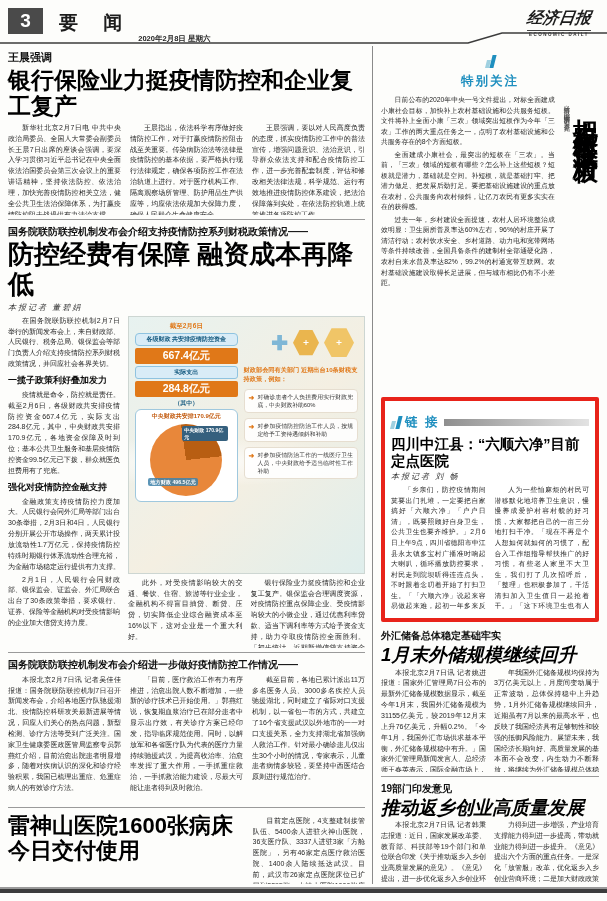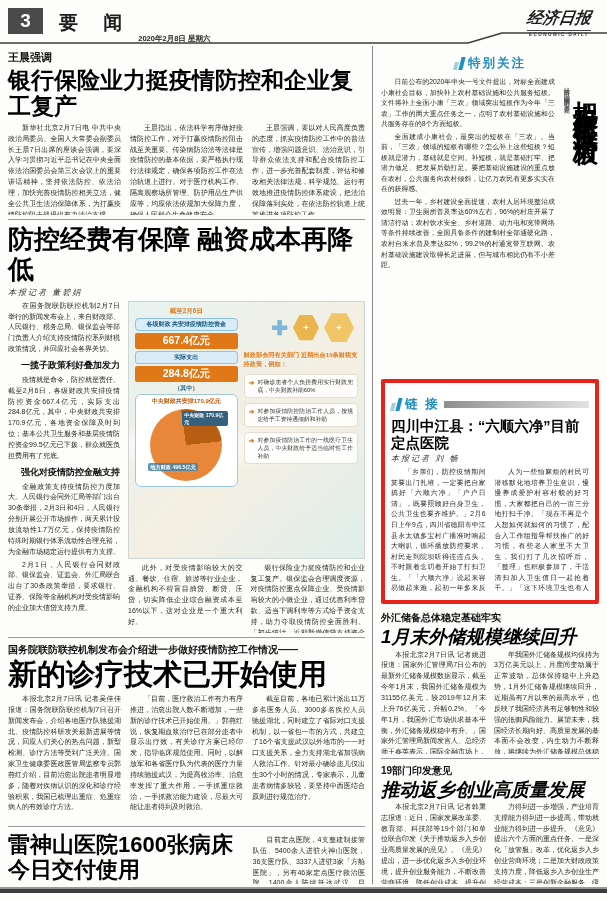--- a/index.html
+++ b/index.html
@@ -24,21 +24,21 @@
   .right { flex:1; border-left:1px solid #8a8a8a; padding:0 8px 0 8px; }
   .hr { border-top:1px solid #9a9a9a; margin:4px 0 5px; }
   
   p.body { font-size:7px; line-height:1.55; text-align:justify; text-indent:2em; color:#262626; margin-bottom:2px; }
   .cols { display:flex; gap:9px; }
   .col { flex:1; overflow:hidden; }
   .kicker { font-weight:bold; font-size:10px; color:#111; margin:2px 0 1px; }
   .kicker-sm { font-weight:bold; font-size:11px; color:#111; margin:2px 0 2px; }
   .hl { font-weight:900; color:#000; line-height:1.15; }
   .byline { font-size:8px; font-style:italic; letter-spacing:2px; color:#333; margin:2px 0 3px; }
-  .subhead { font-size:9px; font-weight:bold; text-align:right; margin:4px 0 3px; color:#0e0e0e; }
+  .subhead { font-size:9px; font-weight:bold; text-align:left; margin:4px 0 3px; color:#0e0e0e; }
   
   .a-cols { height:92px; margin-top:3px; }
   
   .b-row { display:flex; gap:8px; }
   .b-left { width:112px; height:332px; overflow:hidden; }
   .b-right { flex:1; }
   .b-bottom { display:flex; gap:8px; height:70px; overflow:hidden; margin-top:4px; }
   
   .info { background:linear-gradient(135deg,#e7f2f0 0%,#f4efe2 55%,#dfeeec 100%);
           border:1px solid #cdd6d2; padding:5px 6px; display:flex; gap:6px; height:258px; position:relative; overflow:hidden; }
@@ -72,21 +72,21 @@
               font-size:5.8px; color:#333; margin-top:5px; display:flex; gap:3px; line-height:1.4; text-align:justify; }
   .i-arrow { color:#e07818; font-weight:900; font-size:7px; flex:none; }
   
   .c-cols { height:128px; margin-top:3px; }
   
   .d-row { display:flex; gap:9px; }
   .d-left { width:66%; }
   .d-right { flex:1; overflow:hidden; height:108px; padding-top:3px; }
   
   .badge-row { display:flex; align-items:center; gap:5px; margin:9px 0 5px; }
-  .badge-row.center { justify-content:center; }
+  .badge-row.center { justify-content:flex-end;flex-direction:column; }
   .badge-text { color:#1f8fbf; font-weight:900; font-size:12.5px; letter-spacing:2px; }
   .flag-icon { display:inline-flex; align-items:flex-end; gap:2px; height:13px; }
   .flag-icon i { display:block; width:3.5px; background:#1f8fbf; transform:skewX(-14deg); }
   .flag-icon i:first-child { height:8px; background:#9fd0e0; }
   .flag-icon i:last-child { height:13px; }
   .gbar { flex:1; height:7px; background:linear-gradient(to right,#8f8f8f,#e3e3e3); }
   .sp-row { display:flex; height:296px; overflow:hidden; }
   .sp-text { flex:1; overflow:hidden; padding-right:5px; }
   .vbyline { writing-mode:vertical-rl; font-size:6.2px; color:#444; letter-spacing:1px; padding:6px 2px 0 2px; }
   .vheadline { writing-mode:vertical-rl; font-size:25px; font-weight:900; line-height:1.05; letter-spacing:4px;
@@ -134,20 +134,21 @@
           </div>
         <div class="col">
             <p class="body">王晨强调，要以对人民高度负责的态度，抓实疫情防控工作中的普法宣传，增强问题意识、法治意识，引导群众依法支持和配合疫情防控工作，进一步完善配套制度，评估和修改相关法律法规，科学规范、运行有效地推进疫情防控体系建设，把法治保障落到实处，在依法防控轨道上统筹推进各项防控工作。</p>
           </div>
       </div>
     </div>
 
     <div class="hr"></div>
 
     <div>
+      <div class="kicker">国务院联防联控机制发布会介绍支持疫情防控系列财税政策情况——</div>
       <div class="hl" style="font-size:26px;">防控经费有保障 融资成本再降低</div>
       <div class="byline">本报记者 董碧娟</div>
       <div class="b-row">
         <div class="b-left">
           <p class="body">在国务院联防联控机制2月7日举行的新闻发布会上，来自财政部、人民银行、税务总局、银保监会等部门负责人介绍支持疫情防控系列财税政策情况，并回应社会各界关切。</p>
           <div class="subhead">一揽子政策利好叠加发力</div>
           <p class="body">疫情就是命令，防控就是责任。截至2月6日，各级财政共安排疫情防控资金667.4亿元，实际支出284.8亿元，其中，中央财政共安排170.9亿元，各地资金保障及时到位；基本公共卫生服务和基层疫情防控资金99.5亿元已下拨，群众就医负担费用有了兜底。</p>
           <div class="subhead">强化对疫情防控金融支持</div>
           <p class="body">金融政策支持疫情防控力度加大。人民银行会同外汇局等部门出台30条举措，2月3日和4日，人民银行分别开展公开市场操作，两天累计投放流动性1.7万亿元，保持疫情防控特殊时期银行体系流动性合理充裕，为金融市场稳定运行提供有力支撑。</p>
           <p class="body">2月1日，人民银行会同财政部、银保监会、证监会、外汇局联合出台了30条政策举措，要求银行、证券、保险等金融机构对受疫情影响的企业加大信贷支持力度。</p>
@@ -204,21 +205,20 @@
           </div>
 
         </div>
       </div>
     </div>
 
     <div class="hr"></div>
 
     <div>
       <div class="kicker">国务院联防联控机制发布会介绍进一步做好疫情防控工作情况——</div>
-      <div class="hl" style="font-size:29px;">新的诊疗技术已开始使用</div>
       <div class="cols c-cols">
         <div class="col">
             <p class="body">本报北京2月7日讯 记者吴佳佳报道：国务院联防联控机制7日召开新闻发布会，介绍各地医疗队驰援湖北、疫情防控科研攻关最新进展等情况，回应人们关心的热点问题，新型检测、诊疗方法等受到广泛关注。国家卫生健康委医政医管局监察专员郭燕红介绍，目前治愈出院患者明显增多，随着对疾病认识的深化和诊疗经验积累，我国已梳理出重症、危重症病人的有效诊疗方法。</p>
           </div>
         <div class="col">
             <p class="body">「目前，医疗救治工作有力有序推进，治愈出院人数不断增加，一些新的诊疗技术已开始使用。」郭燕红说，恢复期血浆治疗已在部分患者中显示出疗效，有关诊疗方案已经印发，指导临床规范使用。同时，以解放军和各省医疗队为代表的医疗力量持续驰援武汉，为提高收治率、治愈率发挥了重大作用，一手抓重症救治，一手抓救治能力建设，尽最大可能让患者得到及时救治。</p>
           </div>
         <div class="col">
             <p class="body">截至目前，各地已累计派出11万多名医务人员、3000多名疾控人员驰援湖北，同时建立了省际对口支援机制，以一省包一市的方式，共建立了16个省支援武汉以外地市的一一对口支援关系，全力支持湖北省加强病人救治工作。针对最小确诊患儿仅出生30个小时的情况，专家表示，儿童患者病情多较轻，要坚持中西医结合原则进行规范治疗。</p>
           </div>

